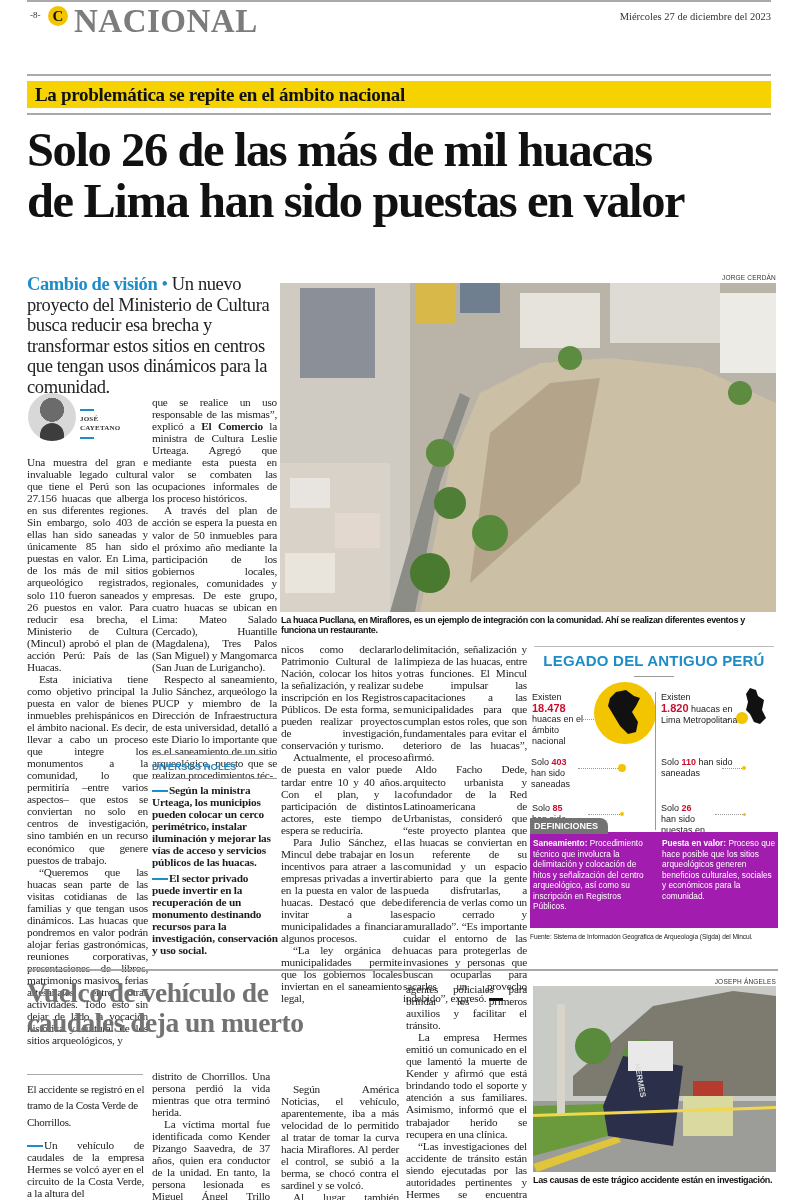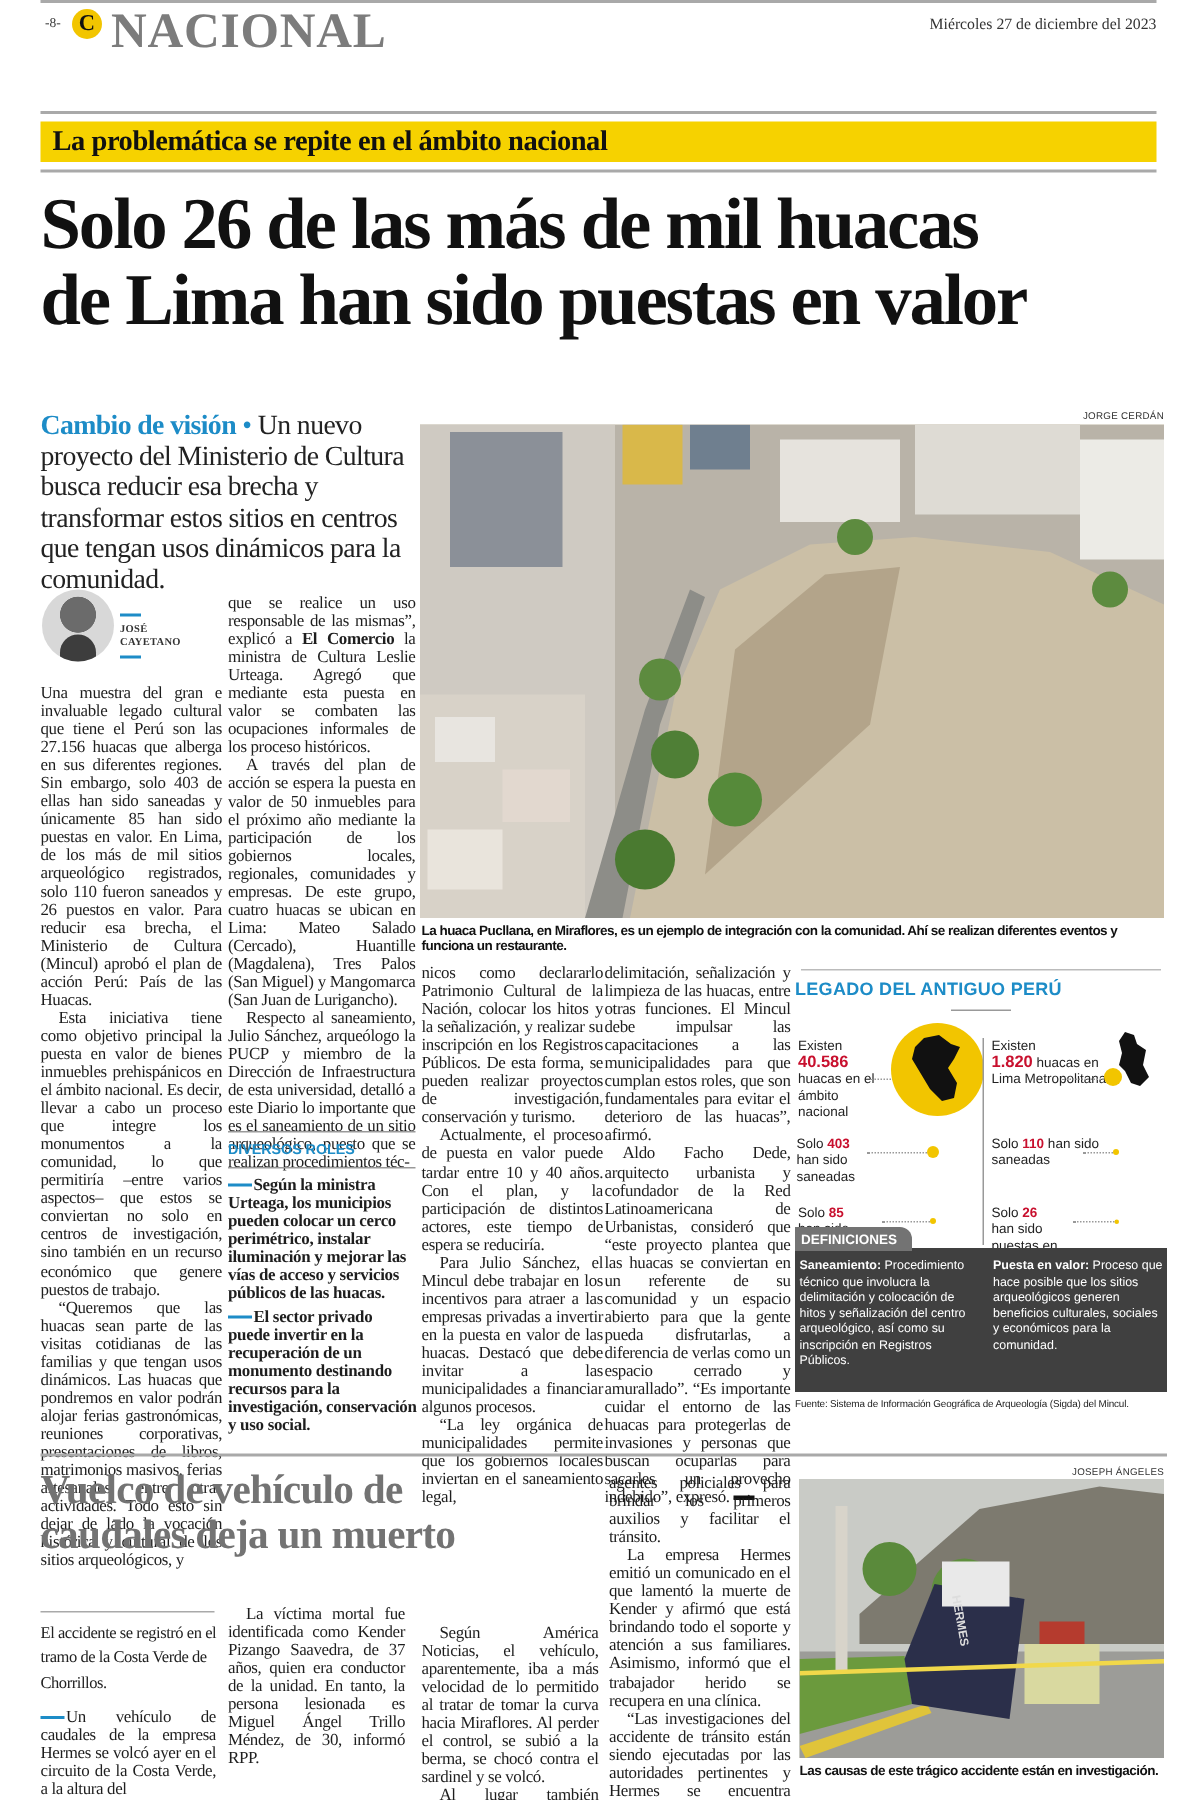--- a/index.html
+++ b/index.html
@@ -24,29 +24,29 @@
 .col p.ind{text-indent:12px}
 .bold{font-weight:bold}
 .photo1{left:280px;top:283px;width:496px;height:329px;overflow:hidden;background:#c9bfae}
 .credit{font-family:"Liberation Sans",sans-serif;font-size:6.5px;color:#333;letter-spacing:0.2px}
 .caption{font-family:"Liberation Sans",sans-serif;font-size:9px;font-weight:bold;color:#111;letter-spacing:-0.35px}
 .box-hdr{left:152px;top:754px;width:125px;text-align:left;font-family:"Liberation Sans",sans-serif;font-weight:bold;font-size:9.5px;color:#1d8cc7;border-top:1px solid #999;border-bottom:1px solid #999;padding:6px 0}
 .side{left:152px;width:126px;font-family:"Liberation Serif",serif;font-weight:bold;font-size:11.3px;line-height:12.05px;letter-spacing:-0.2px;color:#1e1e1e}
 .dash{display:inline-block;width:16px;height:2px;background:#1d8cc7;vertical-align:middle;margin-right:1px}
 .endmark{display:inline-block;width:14px;height:3px;background:#111;vertical-align:middle;margin-left:3px}
 .info{left:530px;top:650px;width:248px;height:300px;font-family:"Liberation Sans",sans-serif;color:#222}
-.info-title{position:absolute;left:0;top:2px;width:248px;text-align:left;font-size:12px;font-weight:bold;color:#1d8cc7;letter-spacing:0.2px}
+.info-title{position:absolute;left:0;top:2px;width:248px;text-align:center;font-size:15px;font-weight:bold;color:#1d8cc7;letter-spacing:0.2px}
 .info-title:after{content:"";display:block;width:40px;height:1px;background:#999;margin:7px auto 0}
 .info .stat{position:absolute;font-size:9px;line-height:11px;color:#222}
 .info .num{color:#c8102e;font-weight:bold}
 .info .big{font-size:11px}
 .dotline{position:absolute;height:0;border-top:1px dotted #999}
 .ydot{position:absolute;border-radius:50%;background:#f2c500}
 .vsep{position:absolute;left:125px;top:42px;width:1px;height:138px;background:#999}
-.defs{position:absolute;left:0;top:182px;width:248px;height:96px;background:#404040;color:#fff}
+.defs{position:absolute;left:0;top:182px;width:248px;height:96px;background:#a21caf;color:#fff}
 .defs-tab{position:absolute;left:0;top:-14px;height:16px;padding:0 10px 0 4px;background:#737373;font-size:9px;font-weight:bold;line-height:16px;color:#fff;border-radius:0 8px 0 0}
 .defs .dcol{position:absolute;top:6px;font-size:8.3px;line-height:10.5px}
 .defs b{font-weight:bold}
 .source{position:absolute;left:0;top:283px;font-size:6.6px;color:#222;letter-spacing:-0.1px}
 .headline2{left:27px;top:978px;width:340px;font-family:"Liberation Serif",serif;font-weight:bold;font-size:27.5px;line-height:30px;letter-spacing:-0.5px;color:#737373}
 .deck2{left:27px;top:1081px;width:118px;font-family:"Liberation Serif",serif;font-size:11px;line-height:16.3px;color:#222;letter-spacing:-0.3px}
 .photo2{left:533px;top:986px;width:243px;height:186px;overflow:hidden;background:#9a9a8c}
 </style>
 </head>
 <body>
@@ -135,21 +135,21 @@
   <p>delimitación, señalización y limpieza de las huacas, entre otras funciones. El Mincul debe impulsar las capacitaciones a las municipalidades para que cumplan estos roles, que son fundamentales para evitar el deterioro de las huacas”, afirmó.</p>
   <p class="ind"><span>Aldo Facho Dede, arquitecto urbanista y cofundador de la Red Latinoamericana de Urbanistas, consideró que “este proyecto plantea que las huacas se conviertan en un referente de su comunidad y un espacio abierto para que la gente pueda disfrutarlas, a diferencia de verlas como un espacio cerrado y amurallado”. “Es importante cuidar el entorno de las huacas para protegerlas de invasiones y personas que buscan ocuparlas para sacarles un provecho indebido”, expresó.</span><span class="endmark"></span></p>
 </div>
 
 <div class="abs info">
   <div style="position:absolute;left:4px;top:-4px;width:240px;height:1px;background:#bbb"></div>
   <div class="info-title">LEGADO DEL ANTIGUO PERÚ</div>
 
   <div class="stat" style="left:2px;top:42px;width:60px">
     <div>Existen</div>
-    <div class="num big">40.586</div>
+    <div class="num big">18.478</div>
     <div>huacas en el ámbito nacional</div>
   </div>
   <div class="dotline" style="left:50px;top:69px;width:16px"></div>
   <div class="ydot" style="left:64px;top:32px;width:62px;height:62px"></div>
   <svg class="abs" style="left:76px;top:40px" width="36" height="46" viewBox="0 0 36 46">
     <path d="M10 2 L20 0 L28 6 L34 8 L30 16 L26 22 L32 32 L30 42 L22 44 L14 36 L8 26 L2 16 L4 8 Z" fill="#111"></path>
   </svg>
   <div class="stat" style="left:1px;top:107px;width:60px">
     <span>Solo</span> <span class="num">403</span><br><span>han sido saneadas</span>
   </div>
@@ -197,20 +197,21 @@
   <div>Vuelco de vehículo de</div>
   <div>caudales deja un muerto</div>
 </div>
 <div class="rule" style="top:1074px;left:27px;right:655px;height:1px"></div>
 <div class="abs deck2">El accidente se registró en el tramo de la Costa Verde de Chorrillos.</div>
 
 <div class="col" style="left:27px;top:1139px;width:117px">
   <p><span class="dash"></span><span>Un vehículo de caudales de la empresa Hermes se volcó ayer en el circuito de la Costa Verde, a la altura del</span></p>
 </div>
 <div class="col" style="left:152px;top:1070px;width:118px">
+  <p>distrito de Chorrillos. Una persona perdió la vida mientras que otra terminó herida.</p>
   <p class="ind">La víctima mortal fue identificada como Kender Pizango Saavedra, de 37 años, quien era conductor de la unidad. En tanto, la persona lesionada es Miguel Ángel Trillo Méndez, de 30, informó RPP.</p>
 </div>
 <div class="col" style="left:281px;top:1083px;width:118px">
   <p class="ind">Según América Noticias, el vehículo, aparentemente, iba a más velocidad de lo permitido al tratar de tomar la curva hacia Miraflores. Al perder el control, se subió a la berma, se chocó contra el sardinel y se volcó.</p>
   <p class="ind">Al lugar también llegaron miembros del serenazgo y</p>
 </div>
 <div class="col" style="left:406px;top:983px;width:121px">
   <p>agentes policiales para brindar los primeros auxilios y facilitar el tránsito.</p>
   <p class="ind">La empresa Hermes emitió un comunicado en el que lamentó la muerte de Kender y afirmó que está brindando todo el soporte y atención a sus familiares. Asimismo, informó que el trabajador herido se recupera en una clínica.</p>
   <p class="ind"><span>“Las investigaciones del accidente de tránsito están siendo ejecutadas por las autoridades pertinentes y Hermes se encuentra colaborando de manera activa”, finalizó.</span></p>

